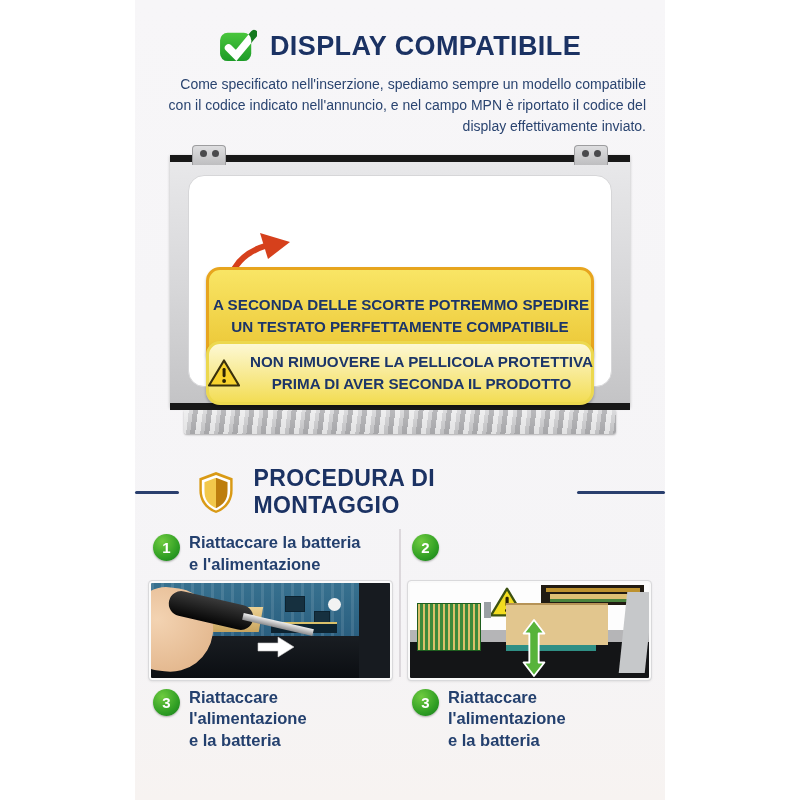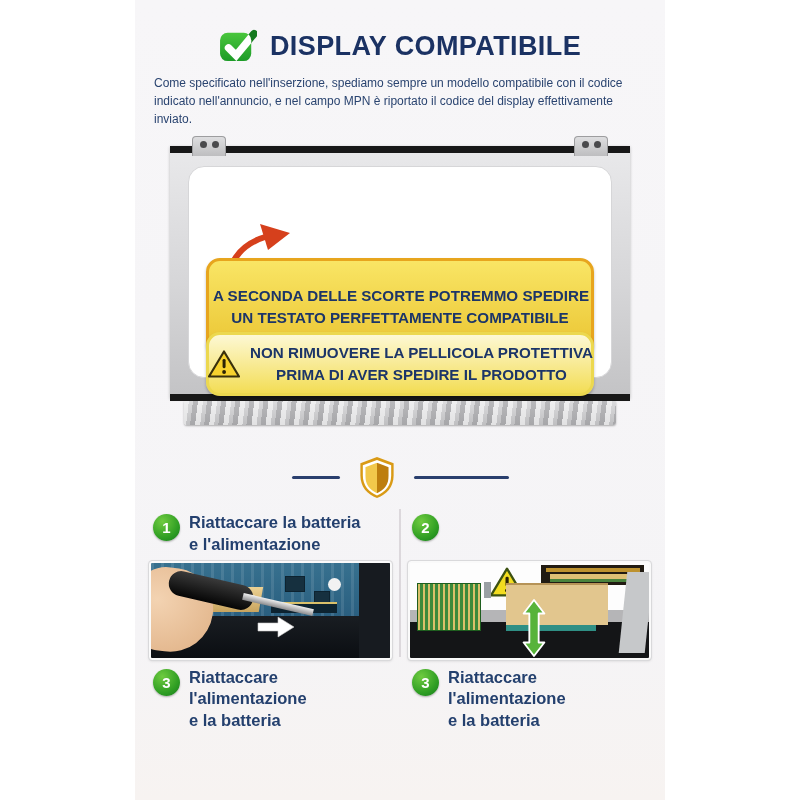--- a/index.html
+++ b/index.html
@@ -6,21 +6,21 @@
   body{width:800px;height:800px;overflow:hidden;background:#ffffff;
        font-family:"Liberation Sans",sans-serif;}
   .col{width:530px;height:800px;margin:0 auto;position:relative;
        background:linear-gradient(180deg,#f7f6f8 0%,#f5f4f6 80%,#f7f3f1 100%);}
 
   
   .hdr{display:flex;align-items:center;justify-content:center;gap:13px;padding-top:29px;}
   .hdr-title{font-size:27px;font-weight:bold;color:#1b3263;letter-spacing:.4px;}
   .check-icon{width:38px;height:34px;flex:0 0 auto;}
 
-  .intro{width:492px;margin:11px auto 0;text-align:left;font-size:12px;
+  .intro{width:492px;margin:11px auto 0;text-align:right;font-size:14px;
          line-height:1.5;color:#2a4470;}
 
   
   .panel{width:460px;height:296px;margin:8px auto 0;position:relative;}
   .bracket{position:absolute;top:0;width:34px;height:20px;z-index:3;
            background:linear-gradient(180deg,#dedee0,#bebec0);
            border:1px solid #9d9d9f;border-bottom:none;border-radius:4px 4px 0 0;
            display:flex;justify-content:center;gap:5px;padding-top:4px;box-sizing:border-box;}
   .bracket i{width:7px;height:7px;border-radius:50%;background:#4a4a4c;}
   .bracket.bl{left:22px;} .bracket.br{right:22px;}
@@ -172,21 +172,21 @@
       </div>
 
       <div class="note note2">
         <svg class="warn-tri" width="34" height="30" viewBox="0 0 40 36">
           <path d="M20 3 L38 33 H2 Z" fill="#f7d22e" stroke="#39300c" stroke-width="2.6" stroke-linejoin="round"></path>
           <rect x="18.3" y="12" width="3.6" height="11" rx="1.6" fill="#2b2306"></rect>
           <circle cx="20.1" cy="27.6" r="2.3" fill="#2b2306"></circle>
         </svg>
         <div>
           <div class="ln">NON RIMUOVERE LA PELLICOLA PROTETTIVA</div>
-          <div class="ln">PRIMA DI AVER SPEDIRE IL PRODOTTO</div>
+          <div class="ln">PRIMA DI AVER SECONDA IL PRODOTTO</div>
         </div>
       </div>
     </div>
 
     <div class="bar-bot"></div>
     <div class="foil"></div>
   </div>
 
   <div class="proc-hdr">
     <div class="proc-line l"></div>
@@ -196,20 +196,21 @@
             <path d="M20 7 L32 11.5 V20 C32 29 27.5 35 20 38 C12.5 35 8 29 8 20 V11.5 Z"></path>
           </clipPath>
         </defs>
       <path d="M20 1 L37 7.5 V20 C37 31.5 30 39.5 20 43 C10 39.5 3 31.5 3 20 V7.5 Z" fill="#d99a15"></path>
       <path d="M20 4 L34.5 9.5 V20 C34.5 30 28.5 37 20 40.5 C11.5 37 5.5 30 5.5 20 V9.5 Z" fill="#ffffff"></path>
       <g clip-path="url(#shc)">
         <rect x="6" y="5" width="14" height="35" fill="#f2c84b"></rect>
         <rect x="20" y="5" width="14" height="35" fill="#bd7e0e"></rect>
       </g>
     </svg>
+    <div class="proc-title">PROCEDURA DI MONTAGGIO</div>
     <div class="proc-line r"></div>
   </div>
 
   <div class="grid">
 
     <div class="step">
       <div class="badge">1</div>
       <div class="step-label">Riattaccare la batteria
 e l'alimentazione</div>
     </div>

